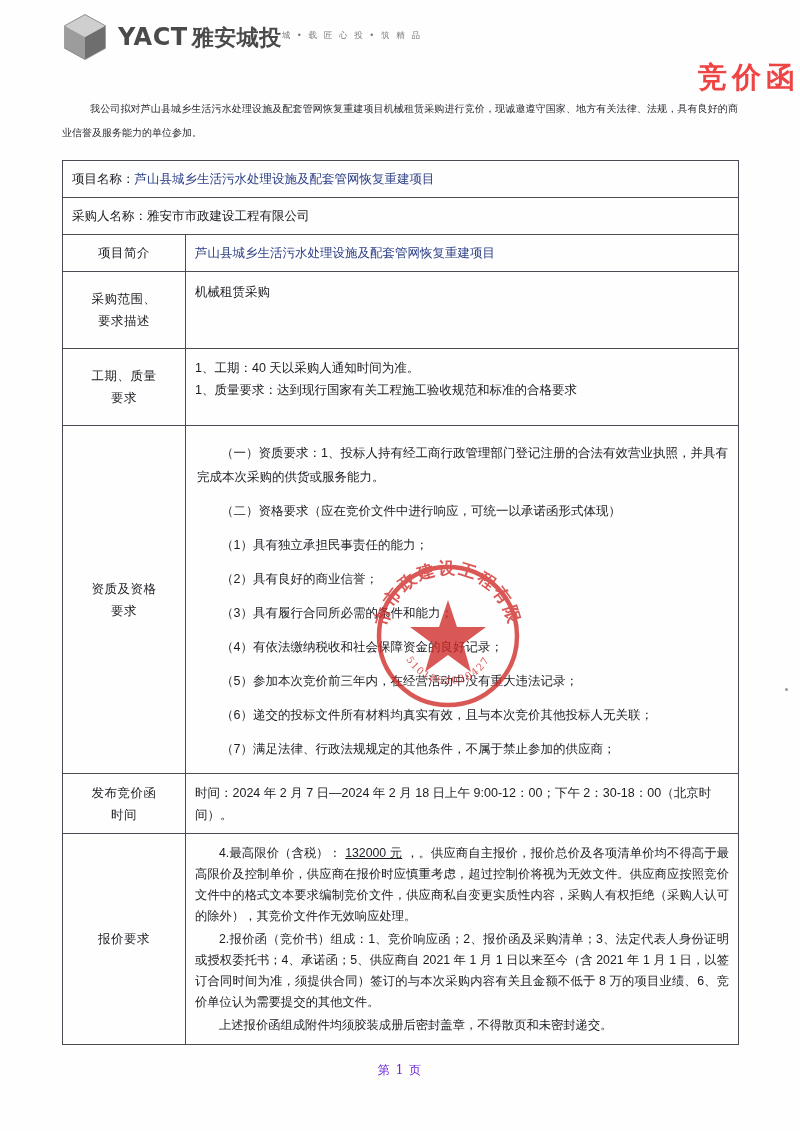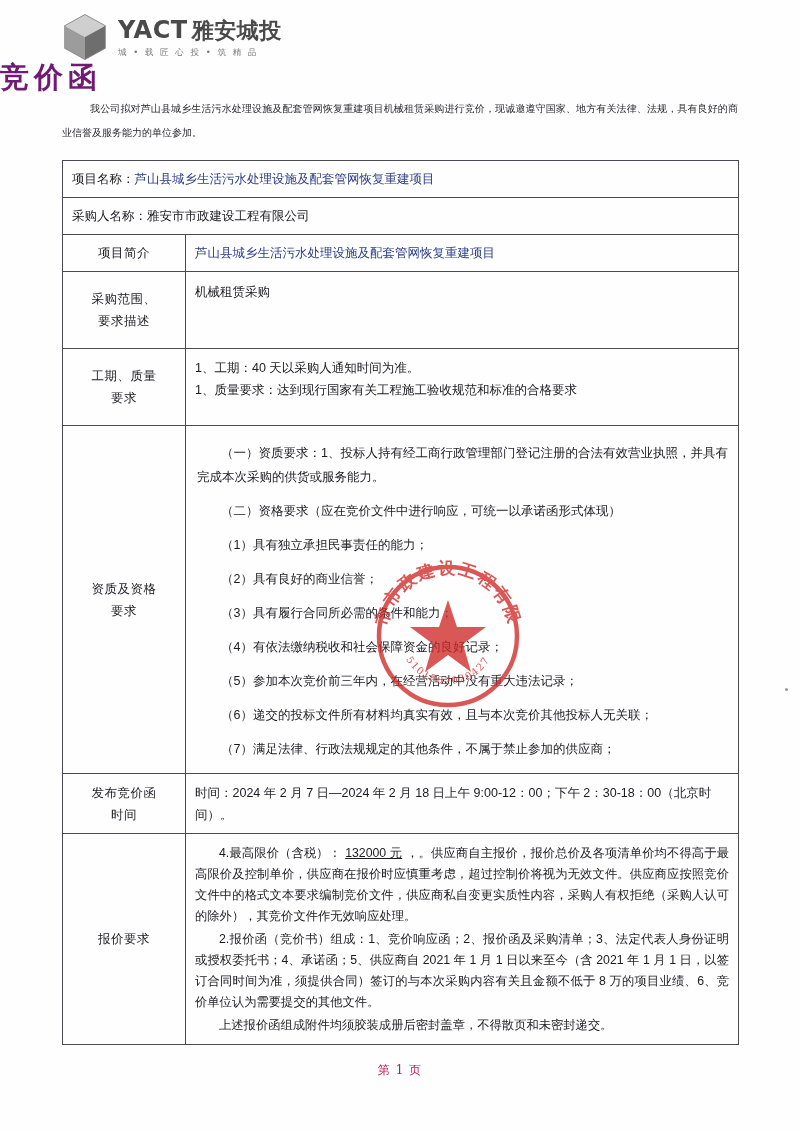--- a/index.html
+++ b/index.html
@@ -30,21 +30,20 @@
     gap: 10px;
   }
   .logo-cube {
     width: 46px;
     height: 50px;
     position: relative;
   }
   .logo-cube svg { display: block; }
   .logo-text {
     display: flex;
-    flex-direction: column;
     justify-content: center;
     line-height: 1;
   }
   .logo-main {
     font-size: 24px;
     font-weight: bold;
     color: #4a4a4a;
     letter-spacing: 0.5px;
     font-family: "DejaVu Sans", "Liberation Sans", sans-serif;
   }
@@ -54,26 +53,26 @@
     color: #7a7a7a;
     letter-spacing: 2px;
   }
 
   
   .doc-title {
     position: absolute;
     top: 58px;
     left: 0;
     width: 800px;
-    text-align: left;
+    text-align: right;
     font-family: "DejaVu Serif", "Liberation Serif", serif;
     font-size: 29px;
     font-weight: bold;
     letter-spacing: 5px;
-    color: #701a75;
+    color: #ef4444;
   }
 
   
   .intro {
     position: absolute;
     top: 97px;
     left: 62px;
     width: 676px;
     font-family: "DejaVu Serif", "Liberation Serif", serif;
     font-size: 10px;
@@ -150,21 +149,21 @@
 
   
   .footer {
     position: absolute;
     bottom: 52px;
     left: 0;
     width: 800px;
     text-align: center;
     font-family: "DejaVu Serif", "Liberation Serif", serif;
     font-size: 12px;
-    color: #be185d;
+    color: #6d28d9;
     letter-spacing: 1px;
   }
   .edge-dot {
     position: absolute;
     right: 12px;
     top: 688px;
     width: 3px;
     height: 3px;
     background: #999;
     border-radius: 50%;

